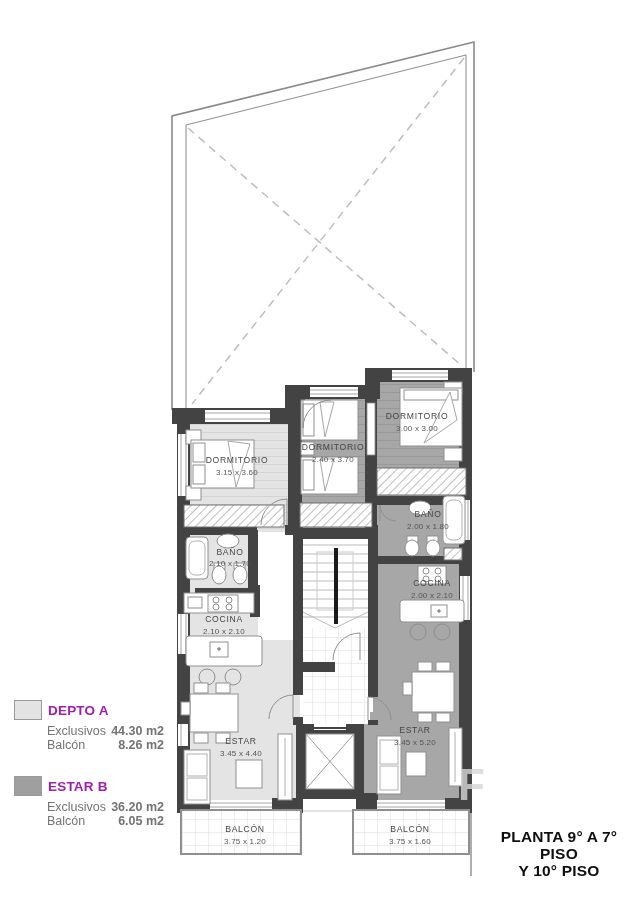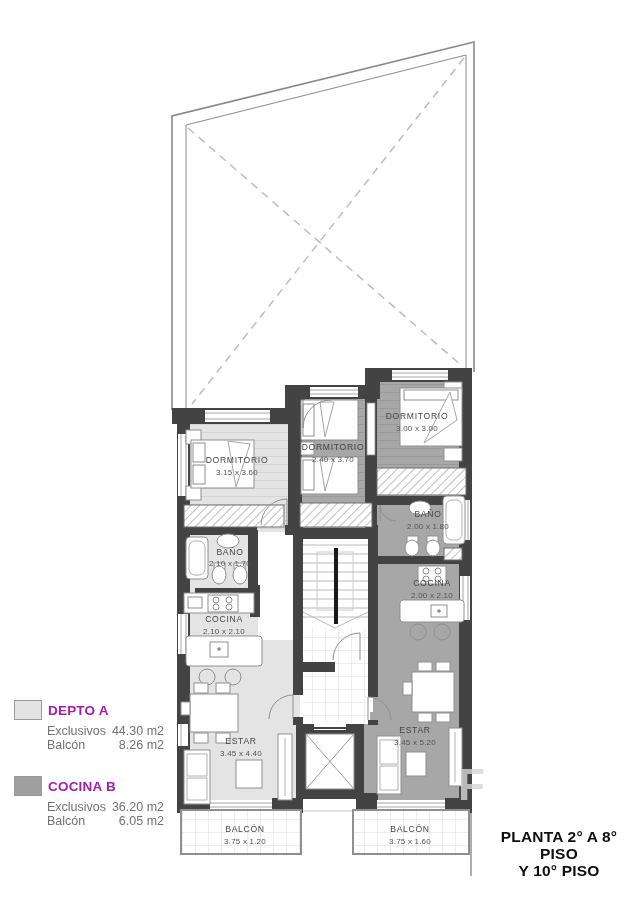--- a/index.html
+++ b/index.html
@@ -7,21 +7,21 @@
        font-family:"Liberation Sans",sans-serif;}
   #plan{position:absolute;left:0;top:0;width:636px;height:900px;}
   
   .legend{position:absolute;left:14px;top:700px;width:150px;}
   .legend-block{margin-bottom:24px;position:relative;}
   .legend-head{display:flex;align-items:center;gap:6px;margin-bottom:4px;}
   .swatch{display:block;}
   .legend-name{font-weight:bold;font-size:13.5px;color:#a21caf;letter-spacing:.2px;}
   .legend-row{display:flex;justify-content:space-between;font-size:12.5px;
               color:#737373;line-height:14px;padding-left:33px;}
-  .legend-row .val{text-align:left;}
+  .legend-row .val{text-align:left;font-weight:bold;}
   
   .plan-title{position:absolute;left:486px;top:828px;width:146px;text-align:center;
               font-weight:bold;font-size:15.5px;line-height:17px;color:#0e0e0e;
               letter-spacing:.2px;}
   
   .rname{font-family:"Liberation Sans",sans-serif;font-size:8.6px;letter-spacing:.7px;
          fill:#454545;text-anchor:middle;}
   .rdims{font-family:"Liberation Sans",sans-serif;font-size:8px;letter-spacing:.2px;
          fill:#555;text-anchor:middle;}
   .wm{font-family:"Liberation Sans",sans-serif;font-size:44px;font-weight:bold;
@@ -357,29 +357,29 @@
       <span>Balcón</span>
       <span class="val">8.26 m2</span>
     </div>
   </div>
 
   <div class="legend-block">
     <div class="legend-head">
       <svg class="swatch" width="28" height="20">
         <rect x="0.5" y="0.5" width="27" height="19" stroke="#9a9a9a" fill="#9f9f9f"></rect>
       </svg>
-      <span class="legend-name">COCINA B</span>
+      <span class="legend-name">ESTAR B</span>
     </div>
     <div class="legend-row">
       <span>Exclusivos</span>
       <span class="val">36.20 m2</span>
     </div>
     <div class="legend-row">
       <span>Balcón</span>
       <span class="val">6.05 m2</span>
     </div>
   </div>
 </div>
 
 <div class="plan-title">
-  <div>PLANTA 2° A 8° PISO</div>
+  <div>PLANTA 9° A 7° PISO</div>
   <div>Y 10° PISO</div>
 </div>
 
 </body></html>

